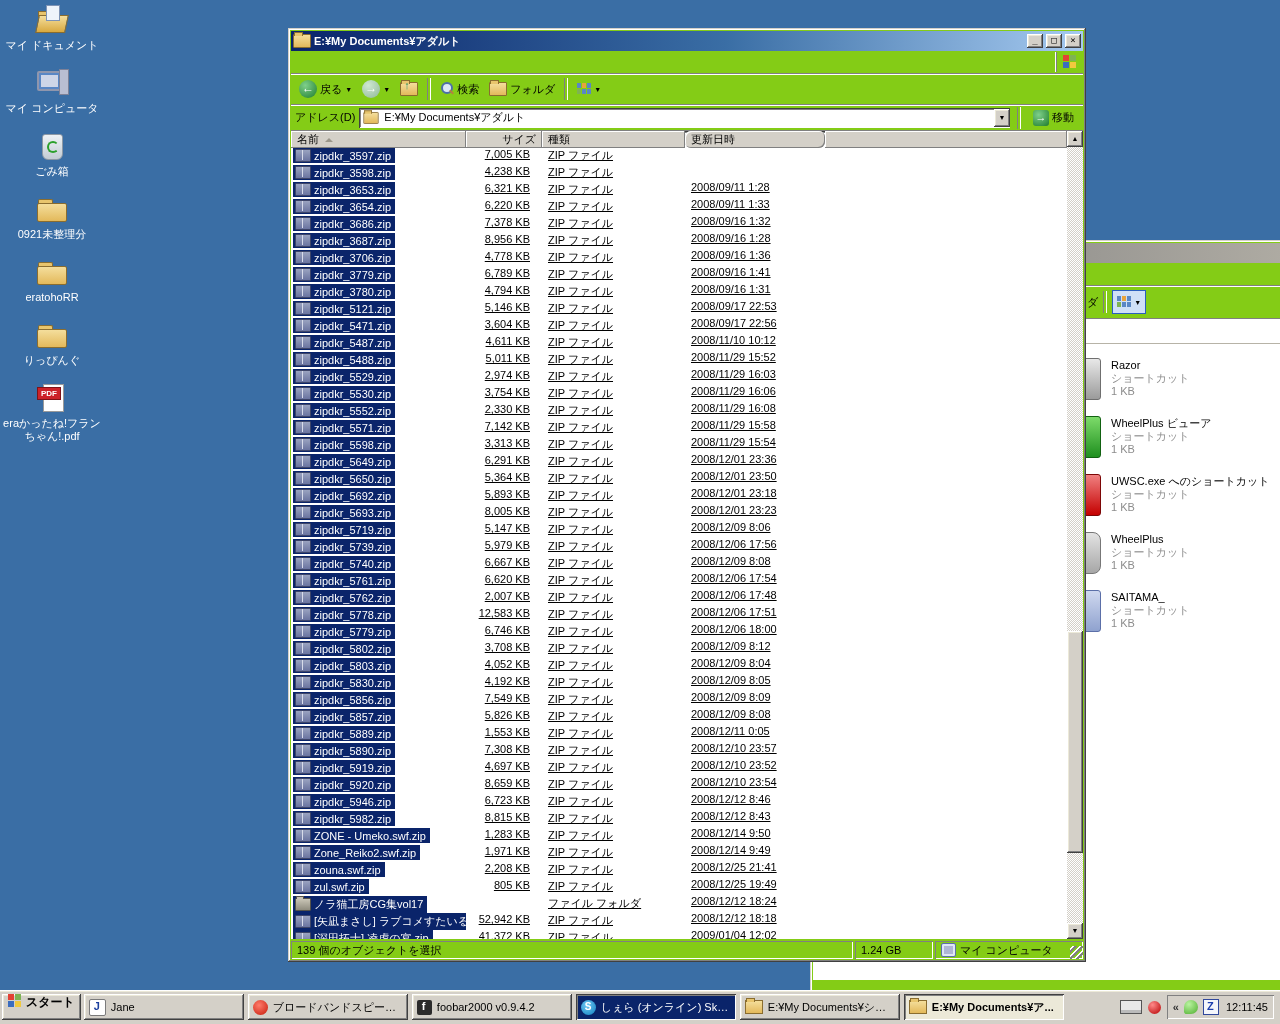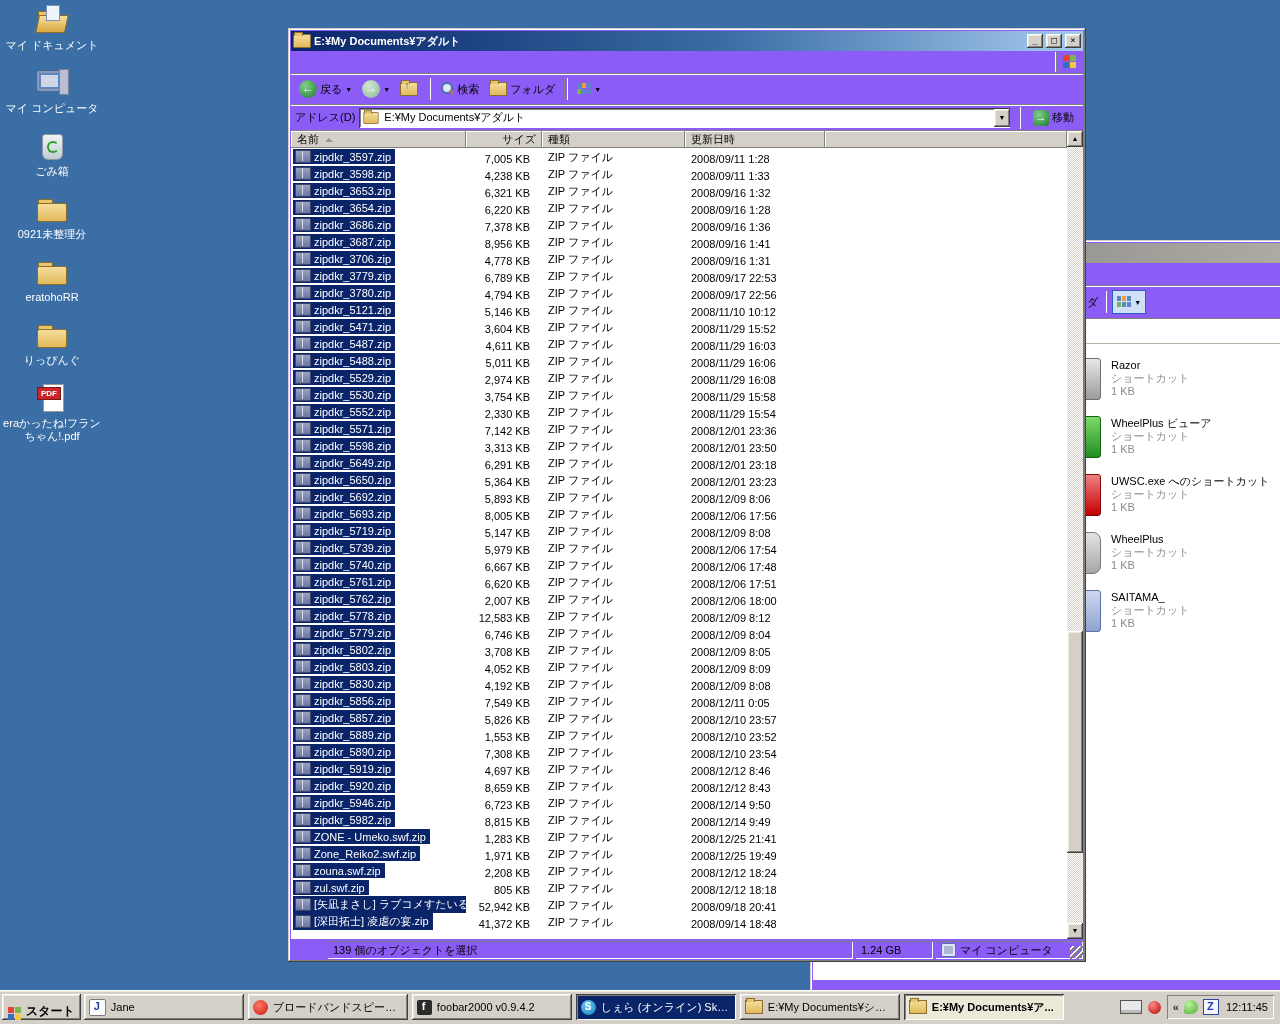--- a/index.html
+++ b/index.html
@@ -18,21 +18,21 @@
   .documents-folder-icon .dimg::before{content:"";position:absolute;left:3px;top:7px;width:14px;height:5px;background:#E8C56D;border:1px solid #8a6d2f;border-bottom:none;}
   .documents-folder-icon .dimg::after{content:"";position:absolute;left:2px;top:11px;width:28px;height:16px;background:linear-gradient(#F4DE9C,#D9A93F);border:1px solid #8a6d2f;transform:skewX(-12deg);}
   .documents-folder-icon .extra{position:absolute;left:11px;top:1px;width:12px;height:14px;background:#eef4fb;border:1px solid #7d93b5;z-index:1;}
   .computer-icon .dimg::before{content:"";position:absolute;left:2px;top:4px;width:21px;height:16px;background:#cfd6e8;border:2px solid #8f96ad;border-radius:2px;box-shadow:inset 0 0 0 2px #5a87c5;}
   .computer-icon .dimg::after{content:"";position:absolute;right:0px;top:2px;width:8px;height:24px;background:#b9bed2;border:1px solid #7c8198;}
   .recycle-icon .dimg::before{content:"";position:absolute;left:7px;top:4px;width:19px;height:24px;background:linear-gradient(#eef2f5,#c3ccd4);border:1px solid #8d99a5;border-radius:3px 3px 6px 6px;}
   .recycle-icon .dimg::after{content:"";position:absolute;left:12px;top:11px;width:8px;height:8px;border:2px solid #2ba02b;border-radius:50%;border-right-color:transparent;}
   .pdf-icon .dimg::before{content:"";position:absolute;left:8px;top:2px;width:19px;height:26px;background:#fff;border:1px solid #9a9a9a;}
   .pdf-icon .dimg::after{content:"PDF";position:absolute;left:2px;top:5px;background:#cc2229;color:#fff;font-size:8px;font-weight:bold;padding:1px 3px;border:1px solid #7e1318;}
   
-  .win{position:absolute;background:#8b5cf6;box-shadow:inset -1px -1px #404040, inset 1px 1px #D4D0C8, inset -2px -2px #808080, inset 2px 2px #fff;padding:3px;}
+  .win{position:absolute;background:#84cc16;box-shadow:inset -1px -1px #404040, inset 1px 1px #D4D0C8, inset -2px -2px #808080, inset 2px 2px #fff;padding:3px;}
   .titlebar{height:20px;display:flex;align-items:center;padding:0 2px;gap:3px;}
   .titlebar.active{background:linear-gradient(90deg,#0A246A,#3A6EA5 55%,#A6CAF0);}
   .titlebar.inactive{background:linear-gradient(90deg,#7F7F7F,#B8B4AA);}
   .title-text{color:#fff;font-weight:bold;font-size:11px;flex:1;white-space:nowrap;overflow:hidden;}
   .cap-btn{width:16px;height:14px;font-size:9px;line-height:12px;text-align:center;color:#000;font-family:"DejaVu Sans Mono",monospace;}
   .menubar{height:22px;display:flex;align-items:center;border-bottom:1px solid #808080;box-shadow:0 1px 0 #fff;}
   .menu-item{padding:3px 8px;color:#000;}
   .menu-logo{margin-left:auto;width:26px;height:20px;position:relative;border-left:1px solid #808080;box-shadow:-1px 0 0 #fff;}
   .winflag{position:absolute;left:6px;top:3px;width:14px;height:13px;display:grid;grid-template-columns:6px 6px;grid-template-rows:6px 6px;gap:1px;}
   .winflag i{display:block;}
@@ -61,62 +61,62 @@
   .go-btn{display:flex;align-items:center;gap:3px;padding:1px 5px;height:22px;box-sizing:border-box;}
   .go-square{width:16px;height:16px;border-radius:3px;background:radial-gradient(circle at 35% 30%,#7fd08a,#1e7c2e);color:#fff;text-align:center;line-height:15px;font-weight:bold;font-size:11px;}
   
   .content{display:flex;background:#fff;box-shadow:inset 1px 1px #404040, inset -1px -1px #fff, inset 2px 2px #808080;position:relative;}
   .taskpane{width:233px;background:#fff;padding:12px 14px 0 12px;box-sizing:border-box;border-right:1px solid #d9d6cb;}
   .taskhdr{height:23px;margin-bottom:15px;background:linear-gradient(#EEEBE3,#CFCBBE);display:flex;align-items:center;justify-content:space-between;padding:0 8px;font-weight:bold;color:#1a1a1a;box-shadow:inset 1px 1px #fff, inset -1px -1px #b5b1a5;}
   .chev::before{content:"»";transform:rotate(90deg);display:inline-block;font-weight:bold;color:#444;}
   .listwrap{flex:1;position:relative;overflow:hidden;}
   .lheader{display:flex;height:17px;}
   .hcell{background:#D4D0C8;box-shadow:inset -1px -1px #808080, inset 1px 1px #fff;padding:1px 6px 0 6px;box-sizing:border-box;white-space:nowrap;overflow:hidden;}
-  .hc-name{width:175px;}.hc-size{width:76px;text-align:right;}.hc-type{width:143px;}.hc-date{width:140px;}.hc-fill{flex:1;}
+  .hc-name{width:175px;}.hc-size{width:76px;text-align:right;}.hc-type{width:143px;}.hc-date{width:140px;border-radius:6px;}.hc-fill{flex:1;}
   .sort-asc{display:inline-block;margin-left:6px;width:0;height:0;border-left:4px solid transparent;border-right:4px solid transparent;border-bottom:4px solid #9a968a;vertical-align:middle;}
   .rows{position:absolute;left:0;top:17px;right:0;bottom:0;overflow:hidden;background:#fff;}
-  .frow{display:flex;height:17px;align-items:flex-end;white-space:nowrap;}
+  .frow{display:flex;height:17px;align-items:flex-start;white-space:nowrap;text-decoration:underline;}
   .c-name{width:175px;overflow:hidden;box-sizing:border-box;padding-left:2px;}
   .c-size{width:76px;text-align:right;box-sizing:border-box;padding-right:12px;color:#000;}
   .c-type{width:143px;box-sizing:border-box;padding-left:6px;}
   .c-date{width:140px;box-sizing:border-box;padding-left:6px;margin-top:33px;}
   .sel{display:inline-flex;align-items:center;gap:3px;background:#0A246A;color:#fff;padding:1px 4px 1px 2px;max-width:171px;overflow:hidden;}
   .fic{flex:none;width:14px;height:11px;position:relative;}
   .zip-file-icon{background:linear-gradient(#9aa3c0,#6a74a0);border:1px solid #3d4569;border-radius:1px;}
   .zip-file-icon::before{content:"";position:absolute;left:6px;top:0;width:1px;height:10px;background:#d8dcea;}
   .folder-list-icon{background:linear-gradient(#c9c5b6,#8f8c7e);border:1px solid #55534a;border-radius:1px;}
   .folder-list-icon::before{content:"";position:absolute;left:0;top:-3px;width:6px;height:2px;background:#c9c5b6;border:1px solid #55534a;border-bottom:none;}
   
   .vscroll{width:16px;position:relative;flex:none;
      background:#fff;background-image:linear-gradient(45deg,#d4d0c8 25%,transparent 25%,transparent 75%,#d4d0c8 75%),linear-gradient(45deg,#d4d0c8 25%,transparent 25%,transparent 75%,#d4d0c8 75%);background-size:2px 2px;background-position:0 0,1px 1px;}
   .sb-btn{position:absolute;left:0;width:16px;height:16px;background:#D4D0C8;box-shadow:inset -1px -1px #404040, inset 1px 1px #fff, inset -2px -2px #808080, inset 2px 2px #ece9d8;font-size:7px;text-align:center;line-height:15px;color:#000;}
   .sb-up{top:0;}.sb-down{bottom:0;}
   .sb-thumb{position:absolute;left:0;width:16px;background:#D4D0C8;box-shadow:inset -1px -1px #404040, inset 1px 1px #fff, inset -2px -2px #808080, inset 2px 2px #ece9d8;}
   
-  .statusbar{height:18px;display:flex;gap:2px;align-items:stretch;padding-top:2px;padding-left:36px;}
+  .statusbar{height:18px;display:flex;gap:2px;align-items:stretch;padding-top:2px;}
   .spanel{box-shadow:inset 1px 1px #808080, inset -1px -1px #fff;display:flex;align-items:center;padding:0 6px;gap:4px;box-sizing:border-box;white-space:nowrap;overflow:hidden;}
   .sp-left{flex:1;}
   .sp-size{width:78px;flex:none;}
   .sp-zone{width:148px;flex:none;position:relative;}
   .grip{position:absolute;right:0;bottom:0;width:13px;height:13px;background:repeating-linear-gradient(135deg,transparent 0 2px,#fff 2px 3px,#808080 3px 5px);}
   .pc-mini{width:13px;height:12px;background:#aeb6d4;border:1px solid #5b6fa8;border-radius:2px;box-shadow:inset 0 0 0 2px #dfe6f5;}
   
   .tiles{position:relative;background:#fff;}
   .tile{position:absolute;left:252px;width:300px;display:flex;gap:10px;align-items:flex-start;}
   .tile-icon{width:34px;height:40px;flex:none;border-radius:3px;}
   .razor-icon{background:linear-gradient(#e8e8e8,#9b9b9b);border:1px solid #6f6f6f;}
   .ultravnc-icon{background:linear-gradient(#7ddb6a,#1f8f1f);border:1px solid #116111;}
   .uwsc-icon{background:linear-gradient(#f08080,#c40000);border:1px solid #7c0606;}
   .wheelplus-icon{background:linear-gradient(#e3e3e3,#a7a7a7);border:1px solid #777;border-radius:8px;}
   .saitama-icon{background:linear-gradient(#cfd8ef,#8fa2cf);border:1px solid #5b6fa8;}
   .tile-text .t1{color:#000;line-height:14px;}
   .tile-text .t2,.tile-text .t3{color:#8d8d8d;line-height:13px;}
   
   .taskbar{position:absolute;left:0;bottom:0;width:1280px;height:34px;background:#D4D0C8;box-shadow:inset 0 1px #fff, inset 0 2px #ece9d8;display:flex;align-items:center;gap:3px;padding:0 2px;box-sizing:border-box;z-index:50;}
-  .startbtn{height:26px;display:flex;align-items:flex-end;gap:4px;padding:0 6px;font-weight:bold;font-size:12px;flex:none;}
+  .startbtn{height:26px;display:flex;align-items:flex-start;gap:4px;padding:0 6px;font-weight:bold;font-size:12px;flex:none;}
   .taskbtn{height:26px;width:160px;flex:none;display:flex;align-items:center;gap:5px;padding:0 5px;box-sizing:border-box;background:#D4D0C8;box-shadow:inset -1px -1px #404040, inset 1px 1px #fff, inset -2px -2px #808080, inset 2px 2px #ece9d8;overflow:hidden;white-space:nowrap;}
   .taskbtn .tlabel{overflow:hidden;text-overflow:ellipsis;}
   .taskbtn.pressed{background:#0A246A;color:#fff;box-shadow:inset 1px 1px #404040, inset -1px -1px #fff, inset 2px 2px #808080;}
   .taskbtn.active{background:#ece9d8;font-weight:bold;box-shadow:inset 1px 1px #404040, inset -1px -1px #fff, inset 2px 2px #808080;}
   .tbicon{width:15px;height:15px;flex:none;border-radius:2px;position:relative;}
   .jane-icon{background:#fff;border:1px solid #7a7a7a;}
   .jane-icon::before{content:"J";position:absolute;left:4px;top:0px;color:#1b3f9e;font-weight:bold;font-size:11px;}
   .opera-icon{background:radial-gradient(circle at 40% 35%,#ff7b6b,#c61a09);border-radius:50%;}
   .foobar-icon{background:#2b2b2b;}
   .foobar-icon::before{content:"f";position:absolute;left:5px;top:0;color:#fff;font-weight:bold;font-size:11px;}
@@ -708,20 +708,29 @@
     <span class="c-date">2008/12/12 18:24</span>
   </div>
           <div class="frow">
     <span class="c-name"><span class="sel">
                 <span class="fic zip-file-icon"></span>
                 <span>zul.swf.zip</span>
               </span></span>
     <span class="c-size">805 KB</span>
     <span class="c-type">ZIP ファイル</span>
     <span class="c-date">2008/12/12 18:18</span>
+  </div>
+          <div class="frow">
+    <span class="c-name"><span class="sel">
+                <span class="fic folder-list-icon"></span>
+                <span>ノラ猫工房CG集vol17</span>
+              </span></span>
+    <span class="c-size"></span>
+    <span class="c-type">ファイル フォルダ</span>
+    <span class="c-date">2009/01/04 12:02</span>
   </div>
           <div class="frow">
     <span class="c-name"><span class="sel">
                 <span class="fic zip-file-icon"></span>
                 <span>[矢凪まさし] ラブコメすたいる vo...</span>
               </span></span>
     <span class="c-size">52,942 KB</span>
     <span class="c-type">ZIP ファイル</span>
     <span class="c-date">2008/09/18 20:41</span>
   </div>

